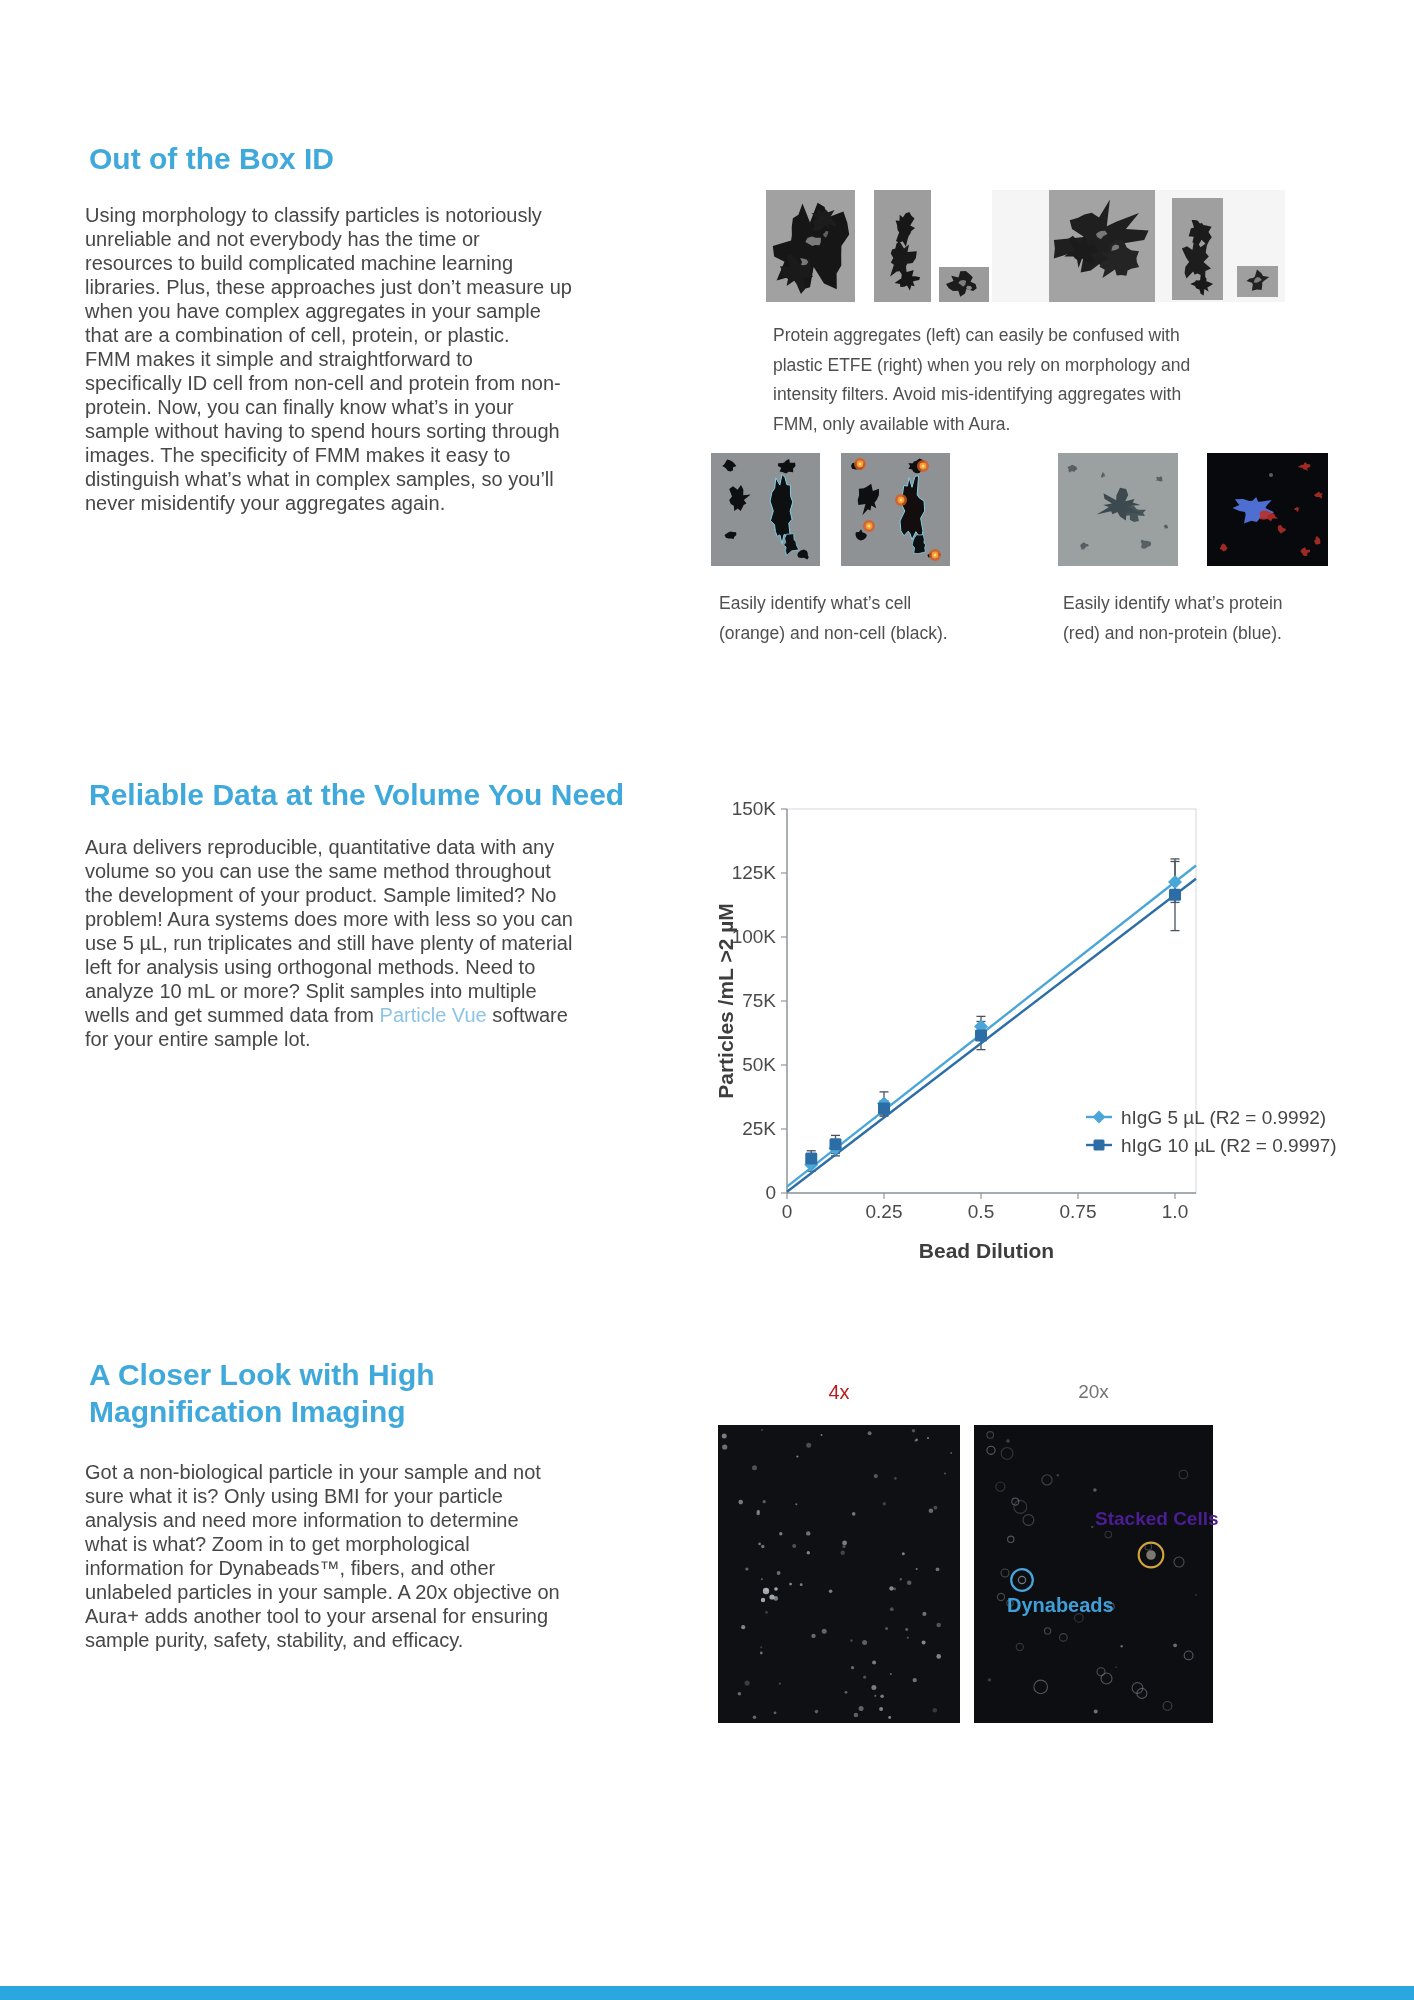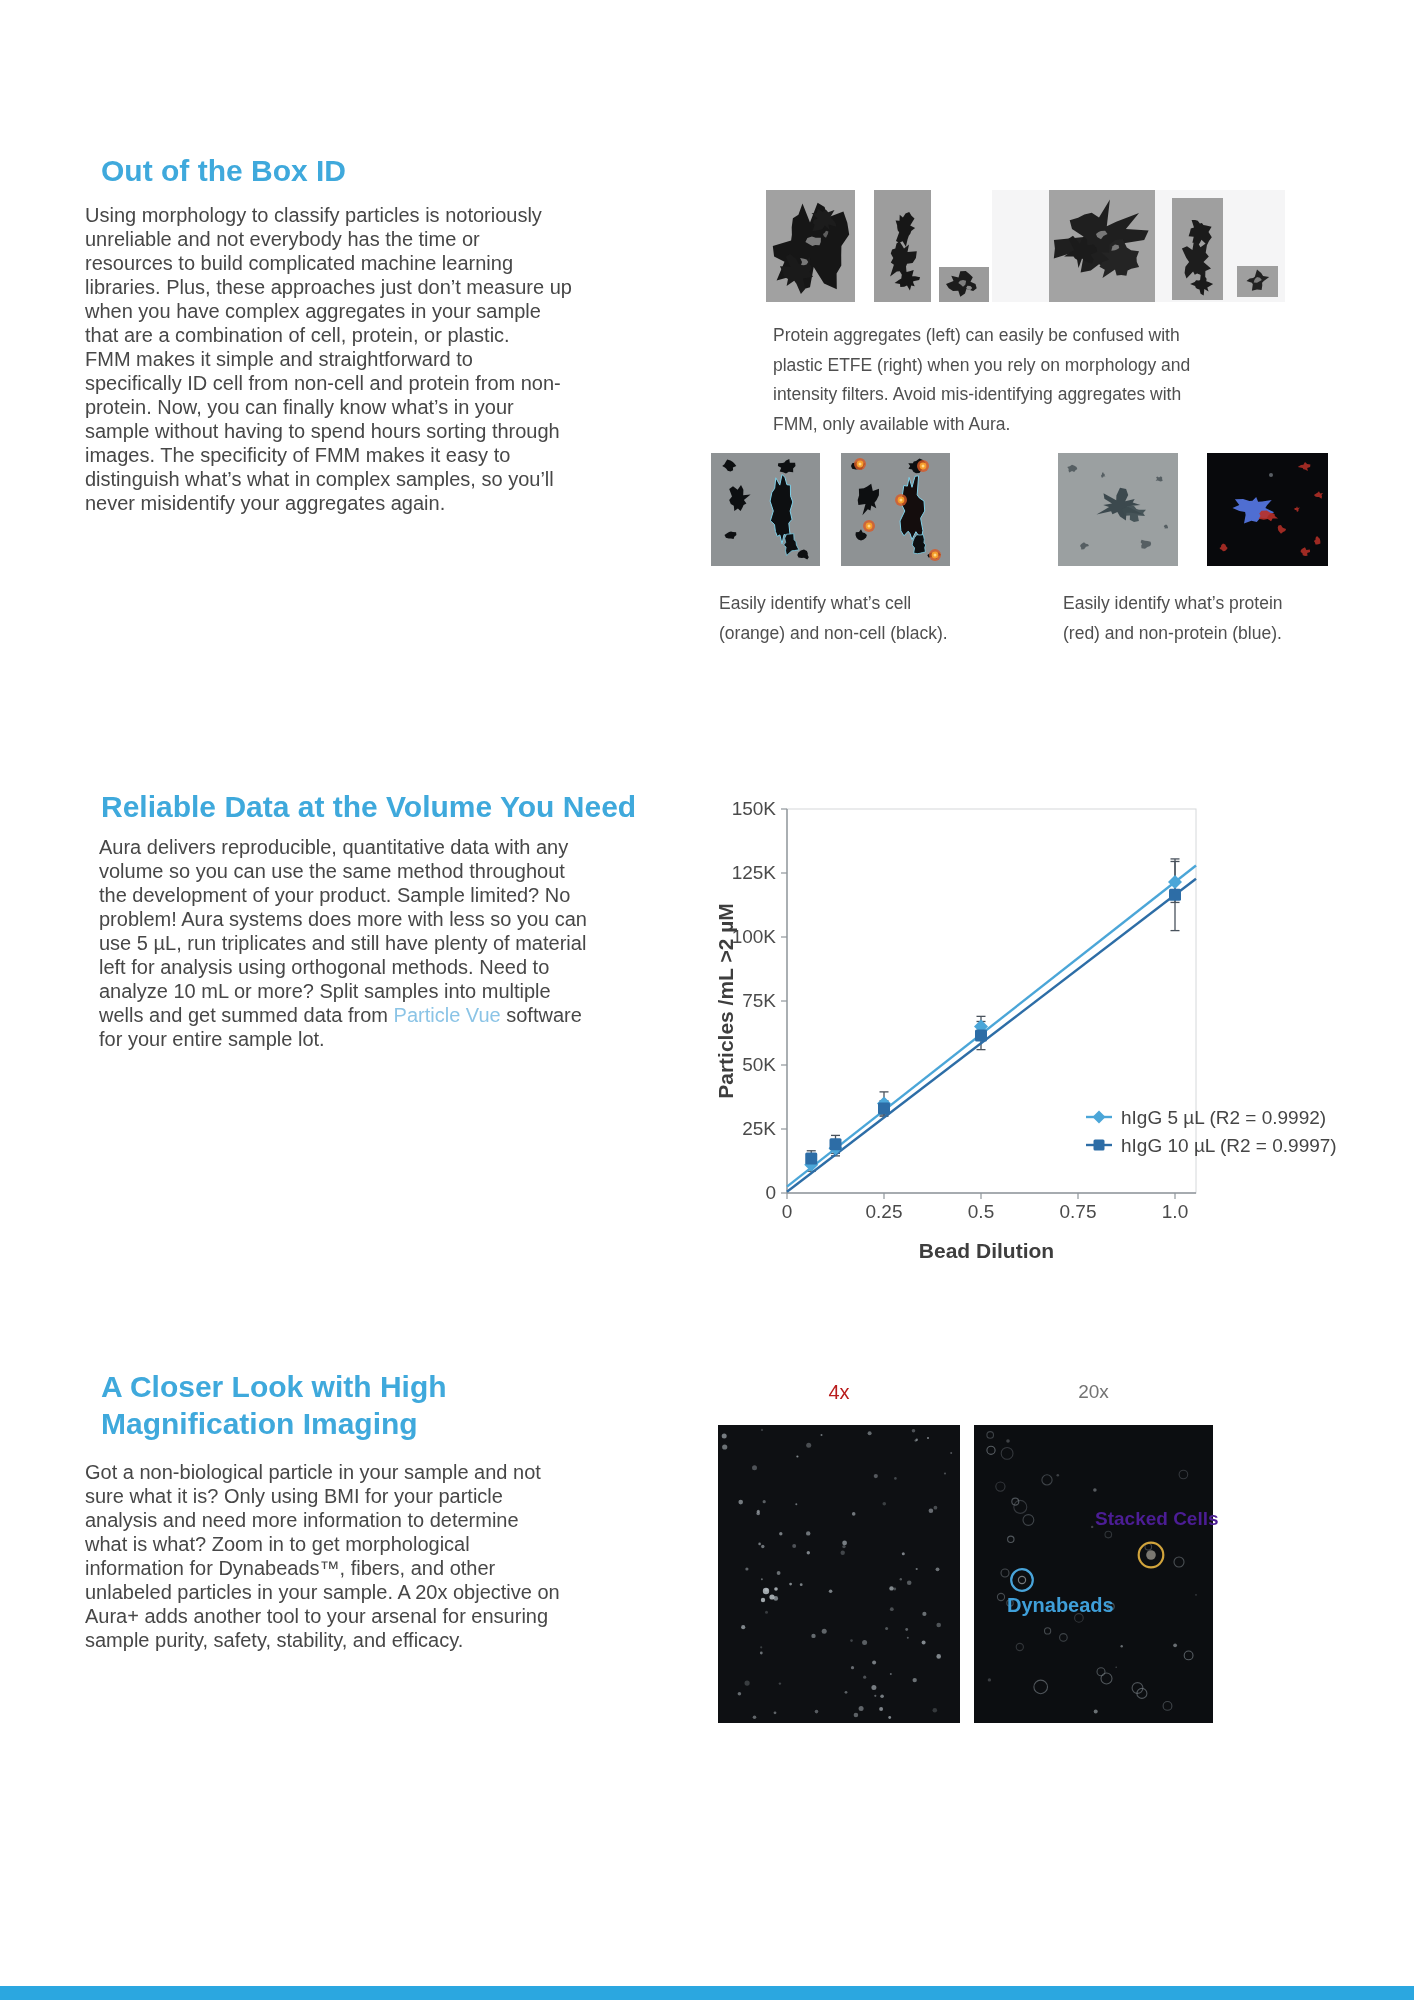--- a/index.html
+++ b/index.html
@@ -1,28 +1,28 @@
 <!DOCTYPE html>
 <html><head>
 <meta charset="utf-8">
 <style>
   html,body{margin:0;padding:0;background:#ffffff;}
   .page{position:relative;width:1414px;height:2000px;background:#ffffff;overflow:hidden;
         font-family:"Liberation Sans","DejaVu Sans",sans-serif;}
   .abs{position:absolute;}
-  h2{margin:16px;position:absolute;color:#3fa9dc;font-size:30px;line-height:37px;font-weight:700;
+  h2{margin:4px;position:absolute;color:#3fa9dc;font-size:30px;line-height:37px;font-weight:700;
      letter-spacing:0;white-space:pre-line;}
   .body-text{margin:0;position:absolute;color:#474747;font-size:20px;line-height:24px;
      white-space:pre-line;}
   .caption{margin:8px;position:absolute;color:#4f4f4f;font-size:17.5px;line-height:29.5px;
      white-space:pre-line;}
   .s1-title{left:85px;top:136px;}
   .p1{left:85px;top:203px;width:620px;}
   .s2-title{left:85px;top:772px;}
-  .p2{left:85px;top:835px;width:625px;margin-left:14px;}
+  .p2{left:85px;top:835px;width:625px;}
   .s3-title{left:85px;top:1352px;width:440px;}
   .p3{left:85px;top:1460px;width:625px;}
   .link{color:#8bc4e6;text-decoration:none;cursor:pointer;}
   .strip-back{left:992px;top:190px;width:293px;height:112px;background:#f5f5f6;}
   .pi1{left:766px;top:190px;} .pi2{left:874px;top:190px;} .pi3{left:939px;top:267px;}
   .pi4{left:1049px;top:190px;} .pi5{left:1172px;top:198px;} .pi6{left:1237px;top:266px;}
   .cap1{left:765px;top:313px;width:460px;}
   .imA{left:711px;top:453px;} .imB{left:841px;top:453px;}
   .imC{left:1058px;top:453px;} .imD{left:1207px;top:453px;}
   .cap2{left:711px;top:581px;width:262px;}

